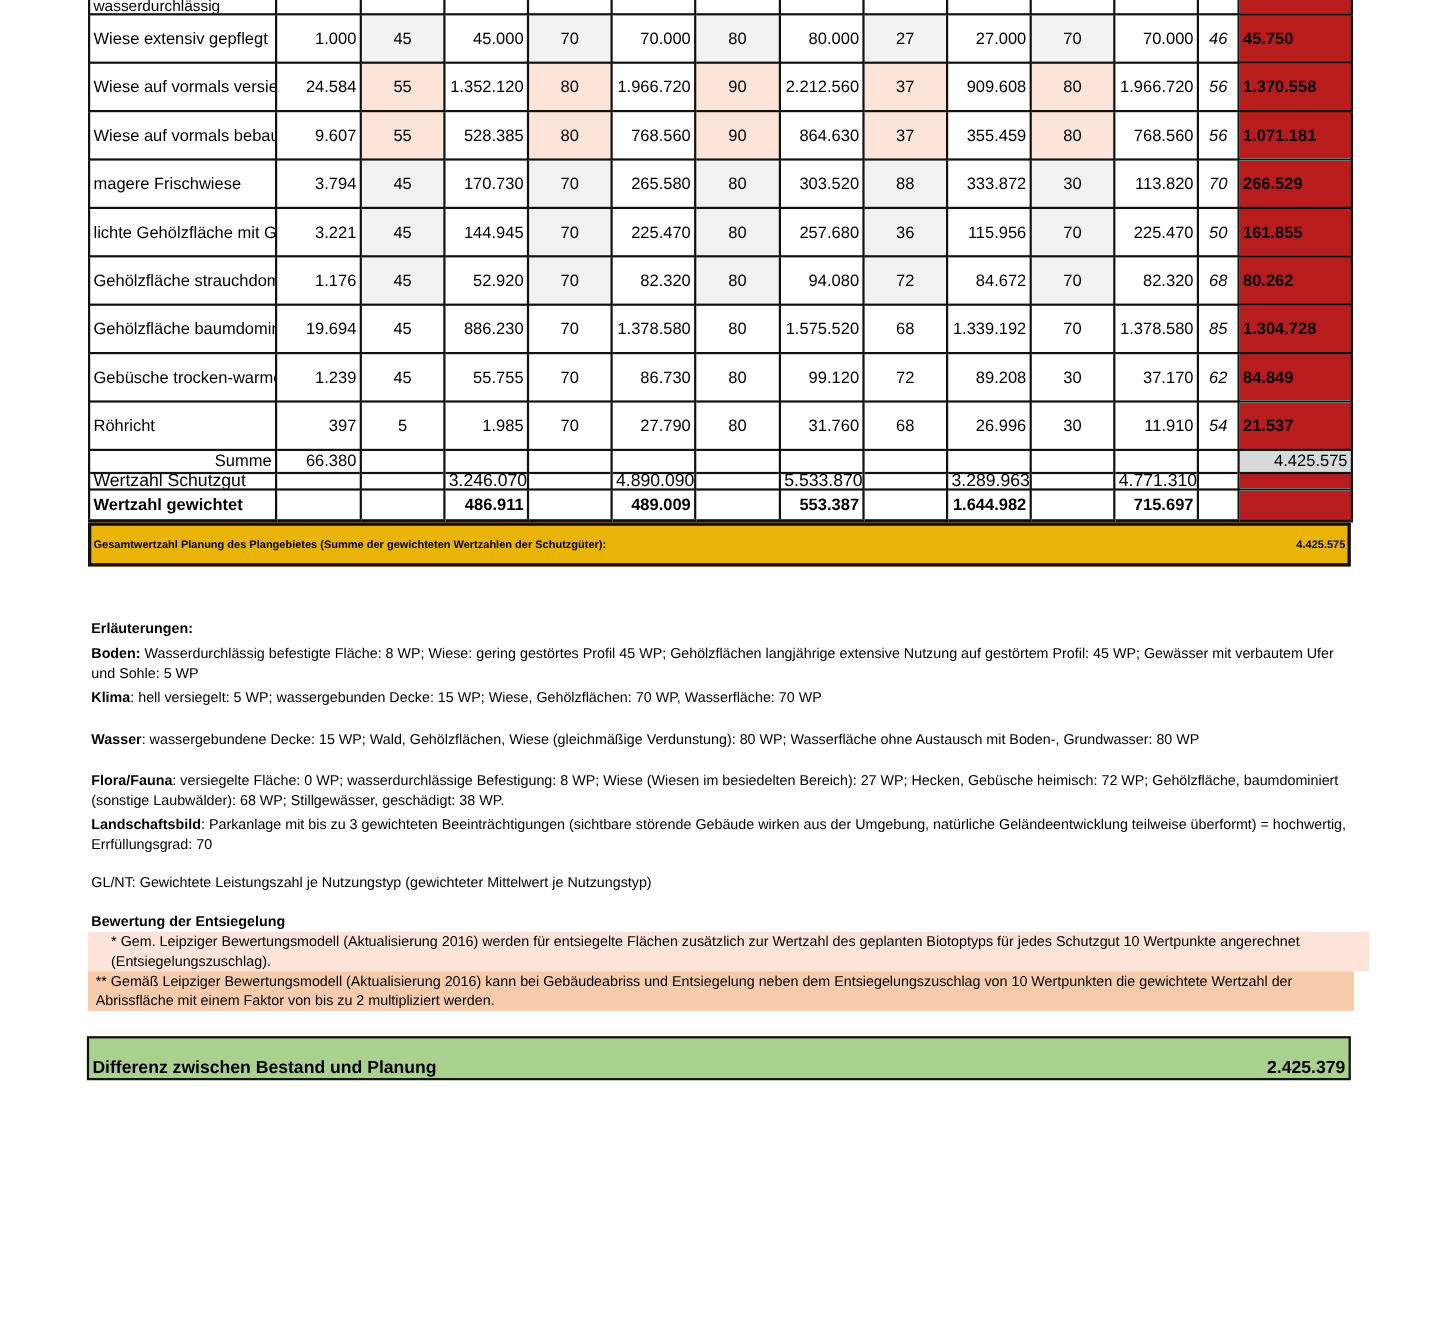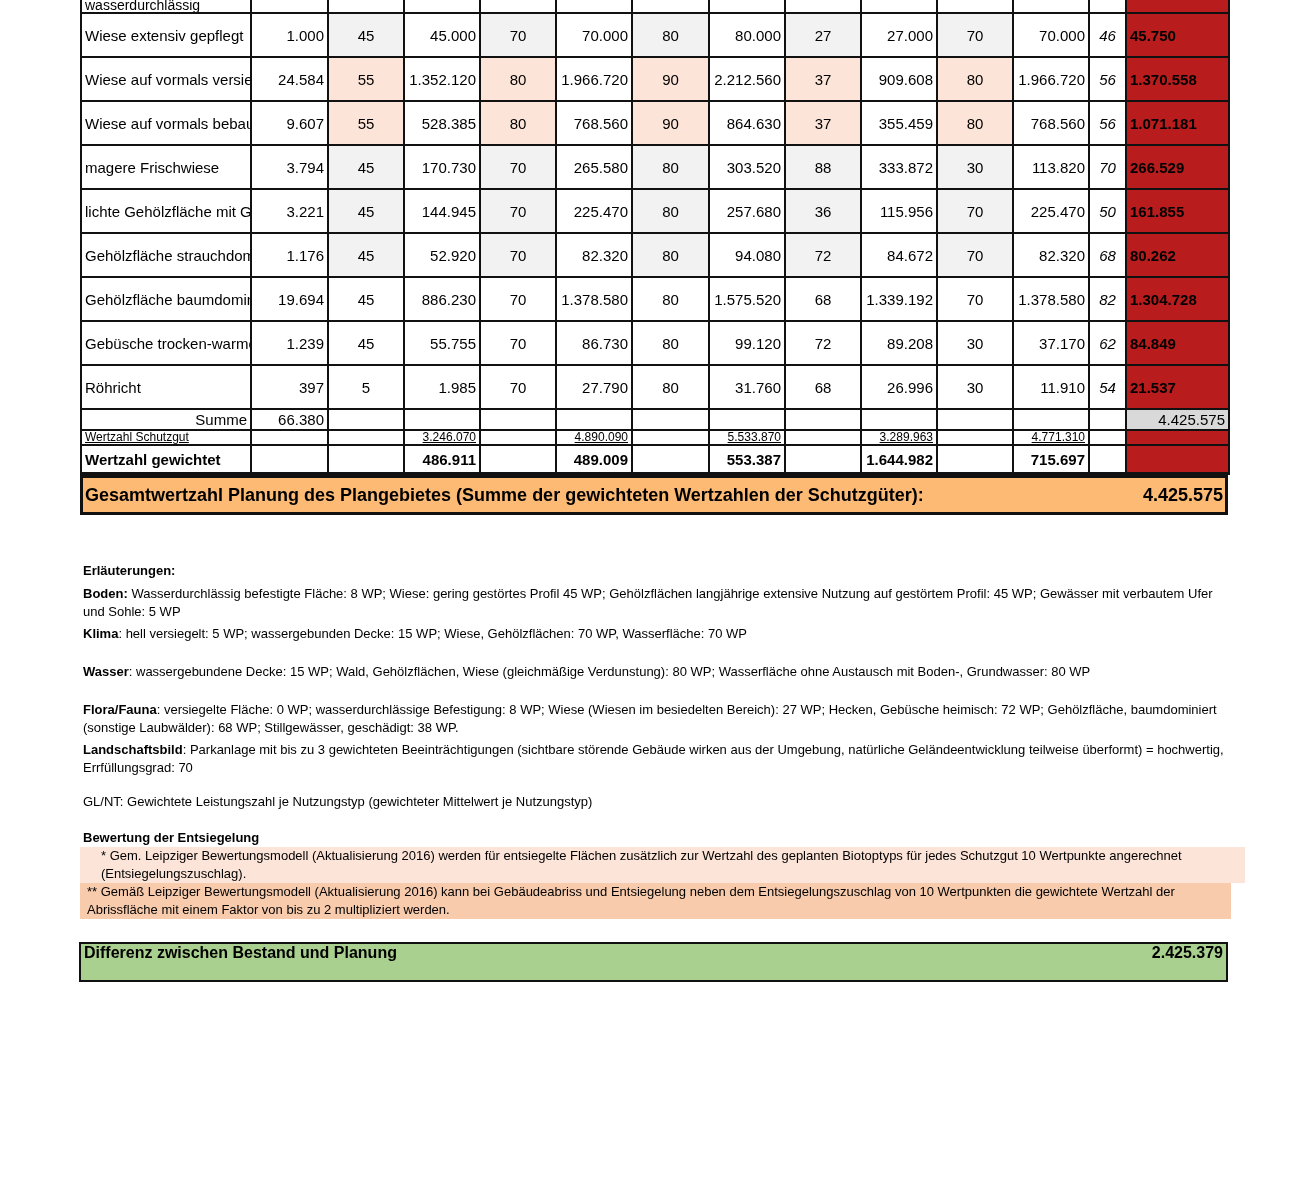--- a/index.html
+++ b/index.html
@@ -13,40 +13,40 @@
   td.num { text-align: right; }
   td.pt { text-align: center; }
   td.pt.grey { background: #f2f2f2; }
   td.pt.peach { background: #fce4d8; }
   td.gl { text-align: center; font-style: italic; font-size: 12px; margin-top: 15px; }
   td.tot { background: #b91c1c; text-align: left; font-weight: bold; }
   tr.row-main td { height: 42px; }
   tr.row-top td { height: 24px; }
   tr.row-summe td { height: 19px; border-top: 2px solid #111; border-bottom: 1px solid #111; padding-left: 25px; }
   tr.row-summe td.thin { border-left: 1px solid #ccc; border-right: 1px solid #ccc; }
-  tr.row-schutz td { height: 13px; font-size: 12px; line-height: 13px; border-bottom: 2px solid #111; text-decoration: underline; }
+  tr.row-schutz td { height: 13px; font-size: 16px; line-height: 13px; border-bottom: 2px solid #111; }
   tr.row-gew td { height: 26px; font-weight: bold; font-size: 15px; border-bottom: 3px solid #111; }
   td.summe-label { text-align: right; }
   td.totnorm { background: #d9d9d9; text-align: right; font-weight: normal; }
   .gesamt { display: flex; justify-content: space-between; align-items: center; height: 40px;
-            background: #fdba74; border: 3px solid #111; border-top: 3px solid #111;
-            font-weight: bold; font-size: 18px; padding: 0 2px 0 2px; box-sizing: border-box; width: 1148px; }
+            background: #eab308; border: 3px solid #111; border-top: 3px solid #111;
+            font-weight: bold; font-size: 10px; padding: 0 2px 0 2px; box-sizing: border-box; width: 1148px; }
   .notes { position: absolute; left: 83px; top: 562px; width: 1142px; font-size: 13px; line-height: 18px; }
   .notes p { margin: 0; }
   .notes b { font-weight: bold; }
   .n-title { font-weight: bold; margin-bottom: 5px !important; }
   .gap8 { height: 4px; }
   .gap20 { height: 20px; }
   .gap16 { height: 16px; }
   .entsieg-title { font-weight: bold; margin-top: 18px !important; }
   .f1 { background: #fce4d8; margin-left: -3px !important; padding-left: 21px; width: 1144px; }
   .f2 { background: #f8cbad; margin-left: -3px !important; padding-left: 7px; width: 1144px; }
   .diff { position: absolute; left: 79px; top: 942px; width: 1149px; height: 40px; box-sizing: border-box;
           background: #a9d08e; border: 2px solid #111; display: flex; justify-content: space-between;
-          align-items: flex-start; font-weight: bold; font-size: 16px; padding: 0 3px; }
+          align-items: flex-end; font-weight: bold; font-size: 16px; padding: 0 3px; }
 </style>
 </head>
 <body>
 
 <div id="sheet">
   <table class="grid">
     <colgroup>
       <col style="width:170px">
         <col style="width:77px">
         <col style="width:76px">
@@ -181,21 +181,21 @@
           <td class="pt ">45</td>
           <td class="num">886.230</td>
           <td class="pt ">70</td>
           <td class="num">1.378.580</td>
           <td class="pt ">80</td>
           <td class="num">1.575.520</td>
           <td class="pt ">68</td>
           <td class="num">1.339.192</td>
           <td class="pt ">70</td>
           <td class="num">1.378.580</td>
-          <td class="gl">82</td>
+          <td class="gl">85</td>
           <td class="tot">1.304.728</td>
         </tr>
         <tr class="row-main">
           <td class="name">Gebüsche trocken-warmer Standorte</td>
           <td class="num">1.239</td>
           <td class="pt ">45</td>
           <td class="num">55.755</td>
           <td class="pt ">70</td>
           <td class="num">86.730</td>
           <td class="pt ">80</td>

